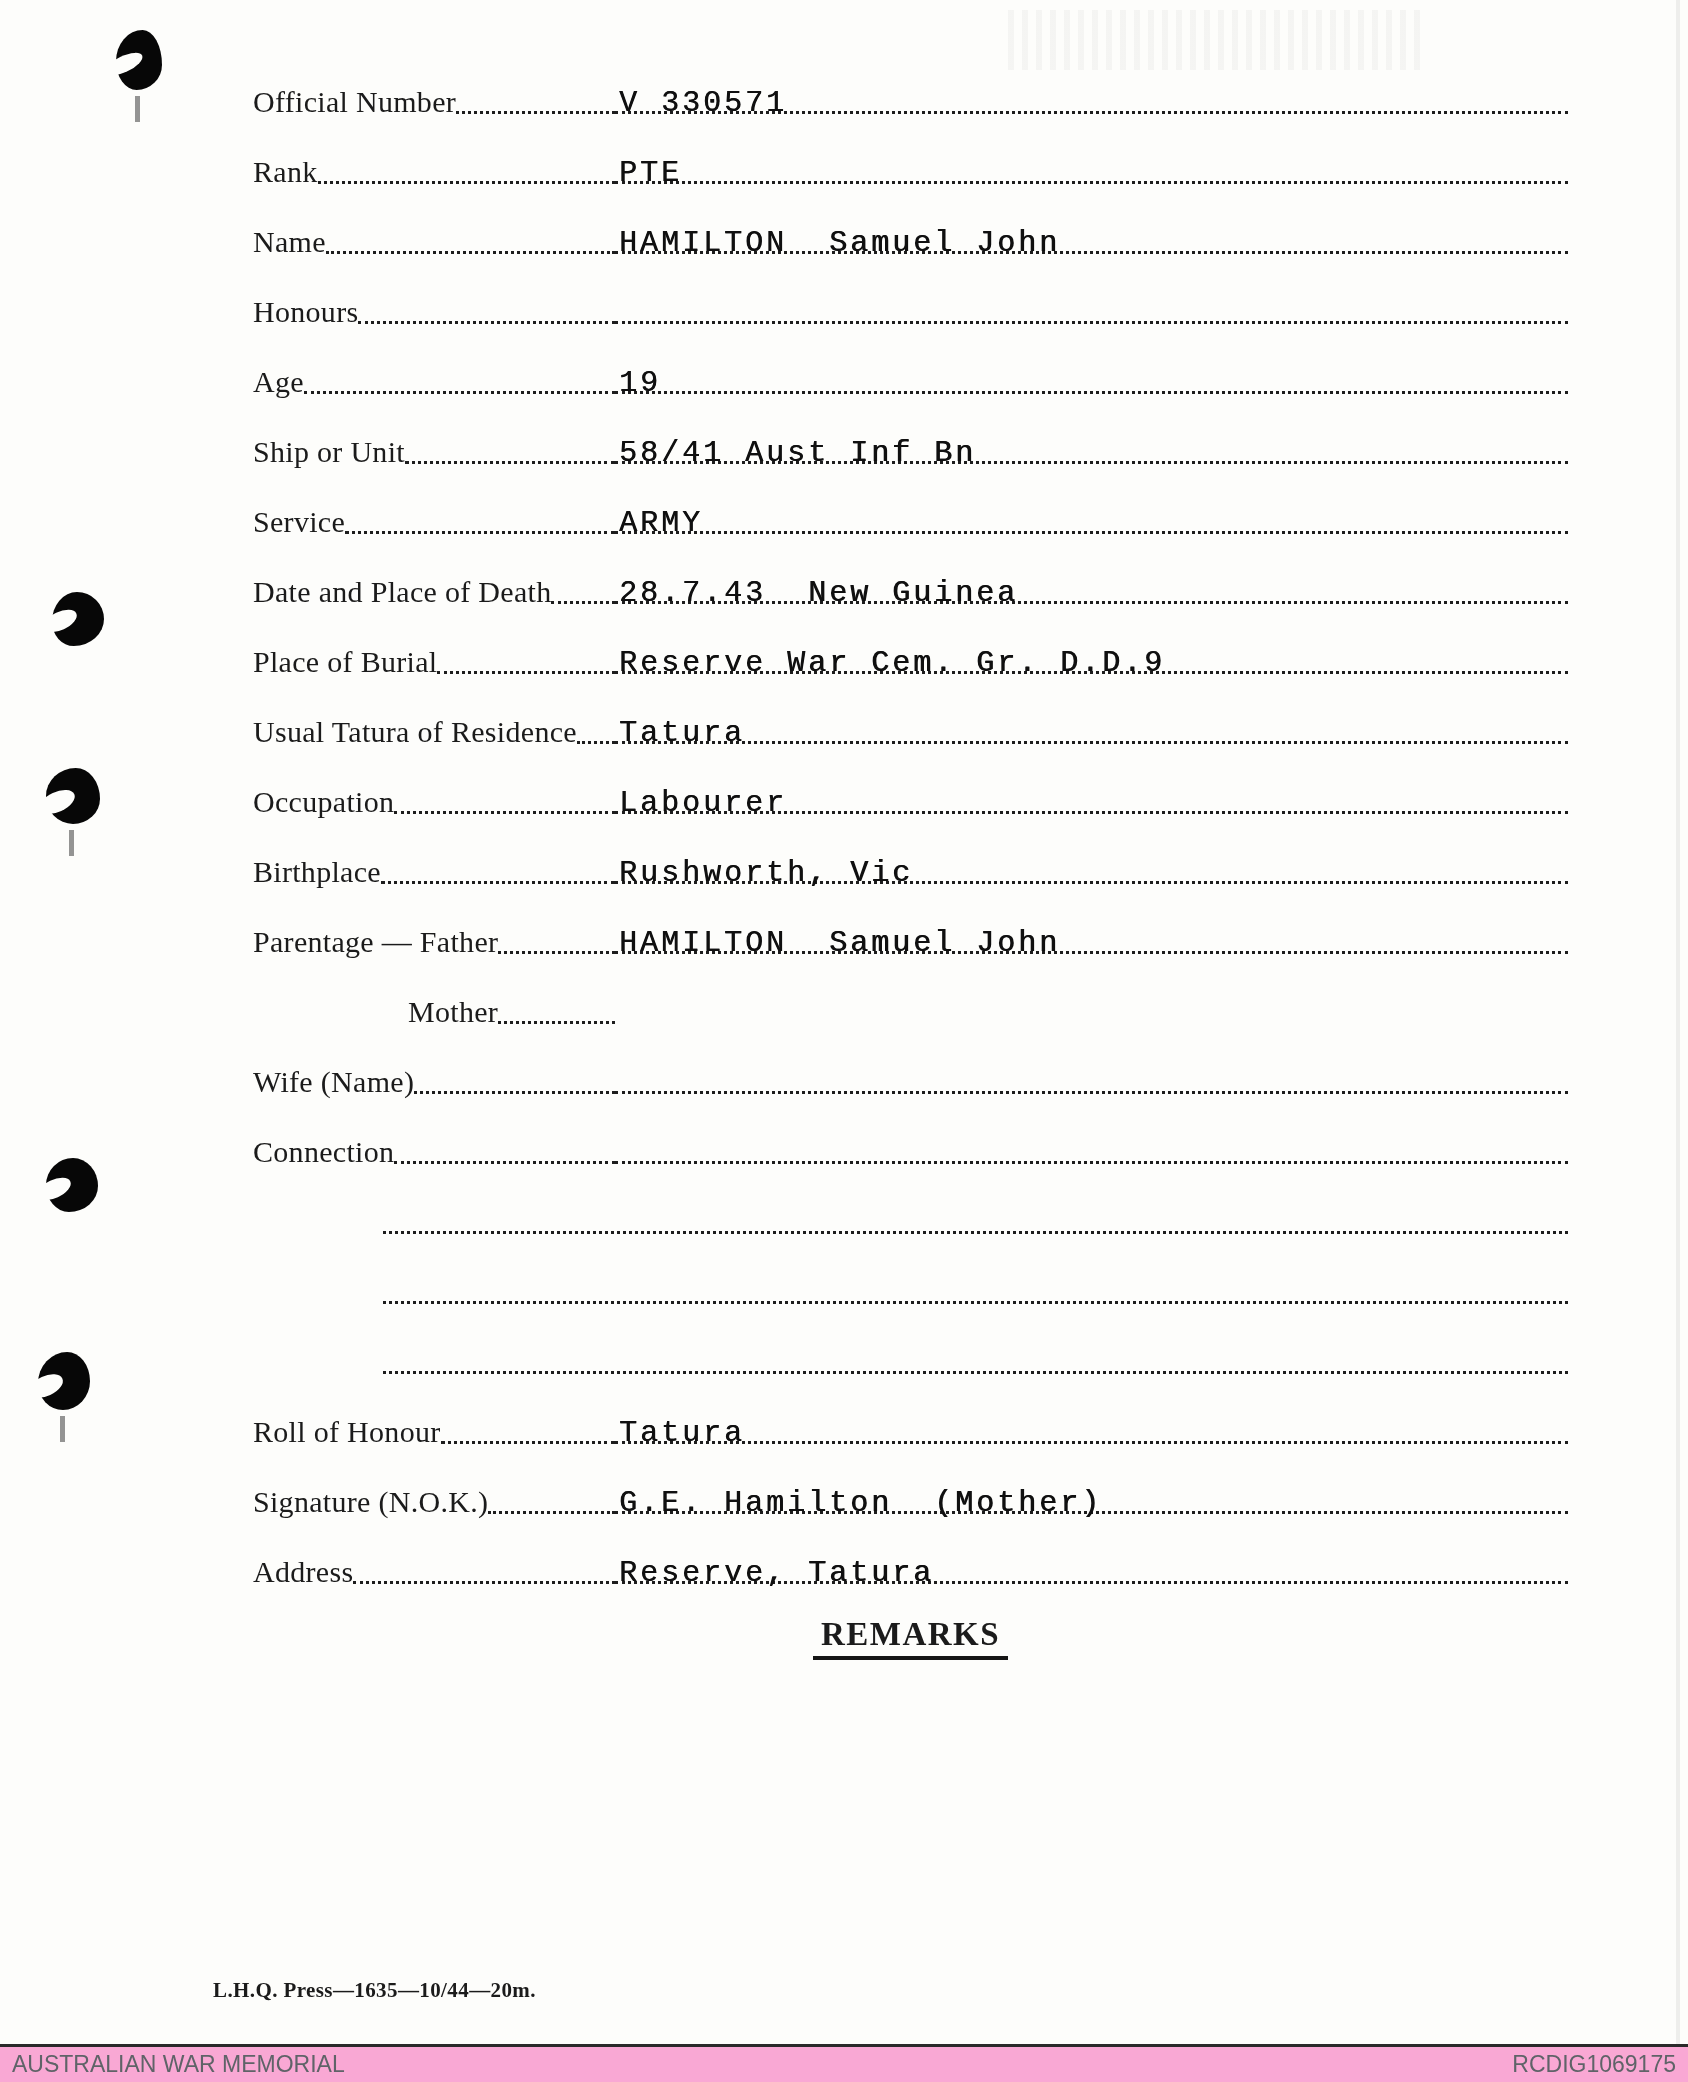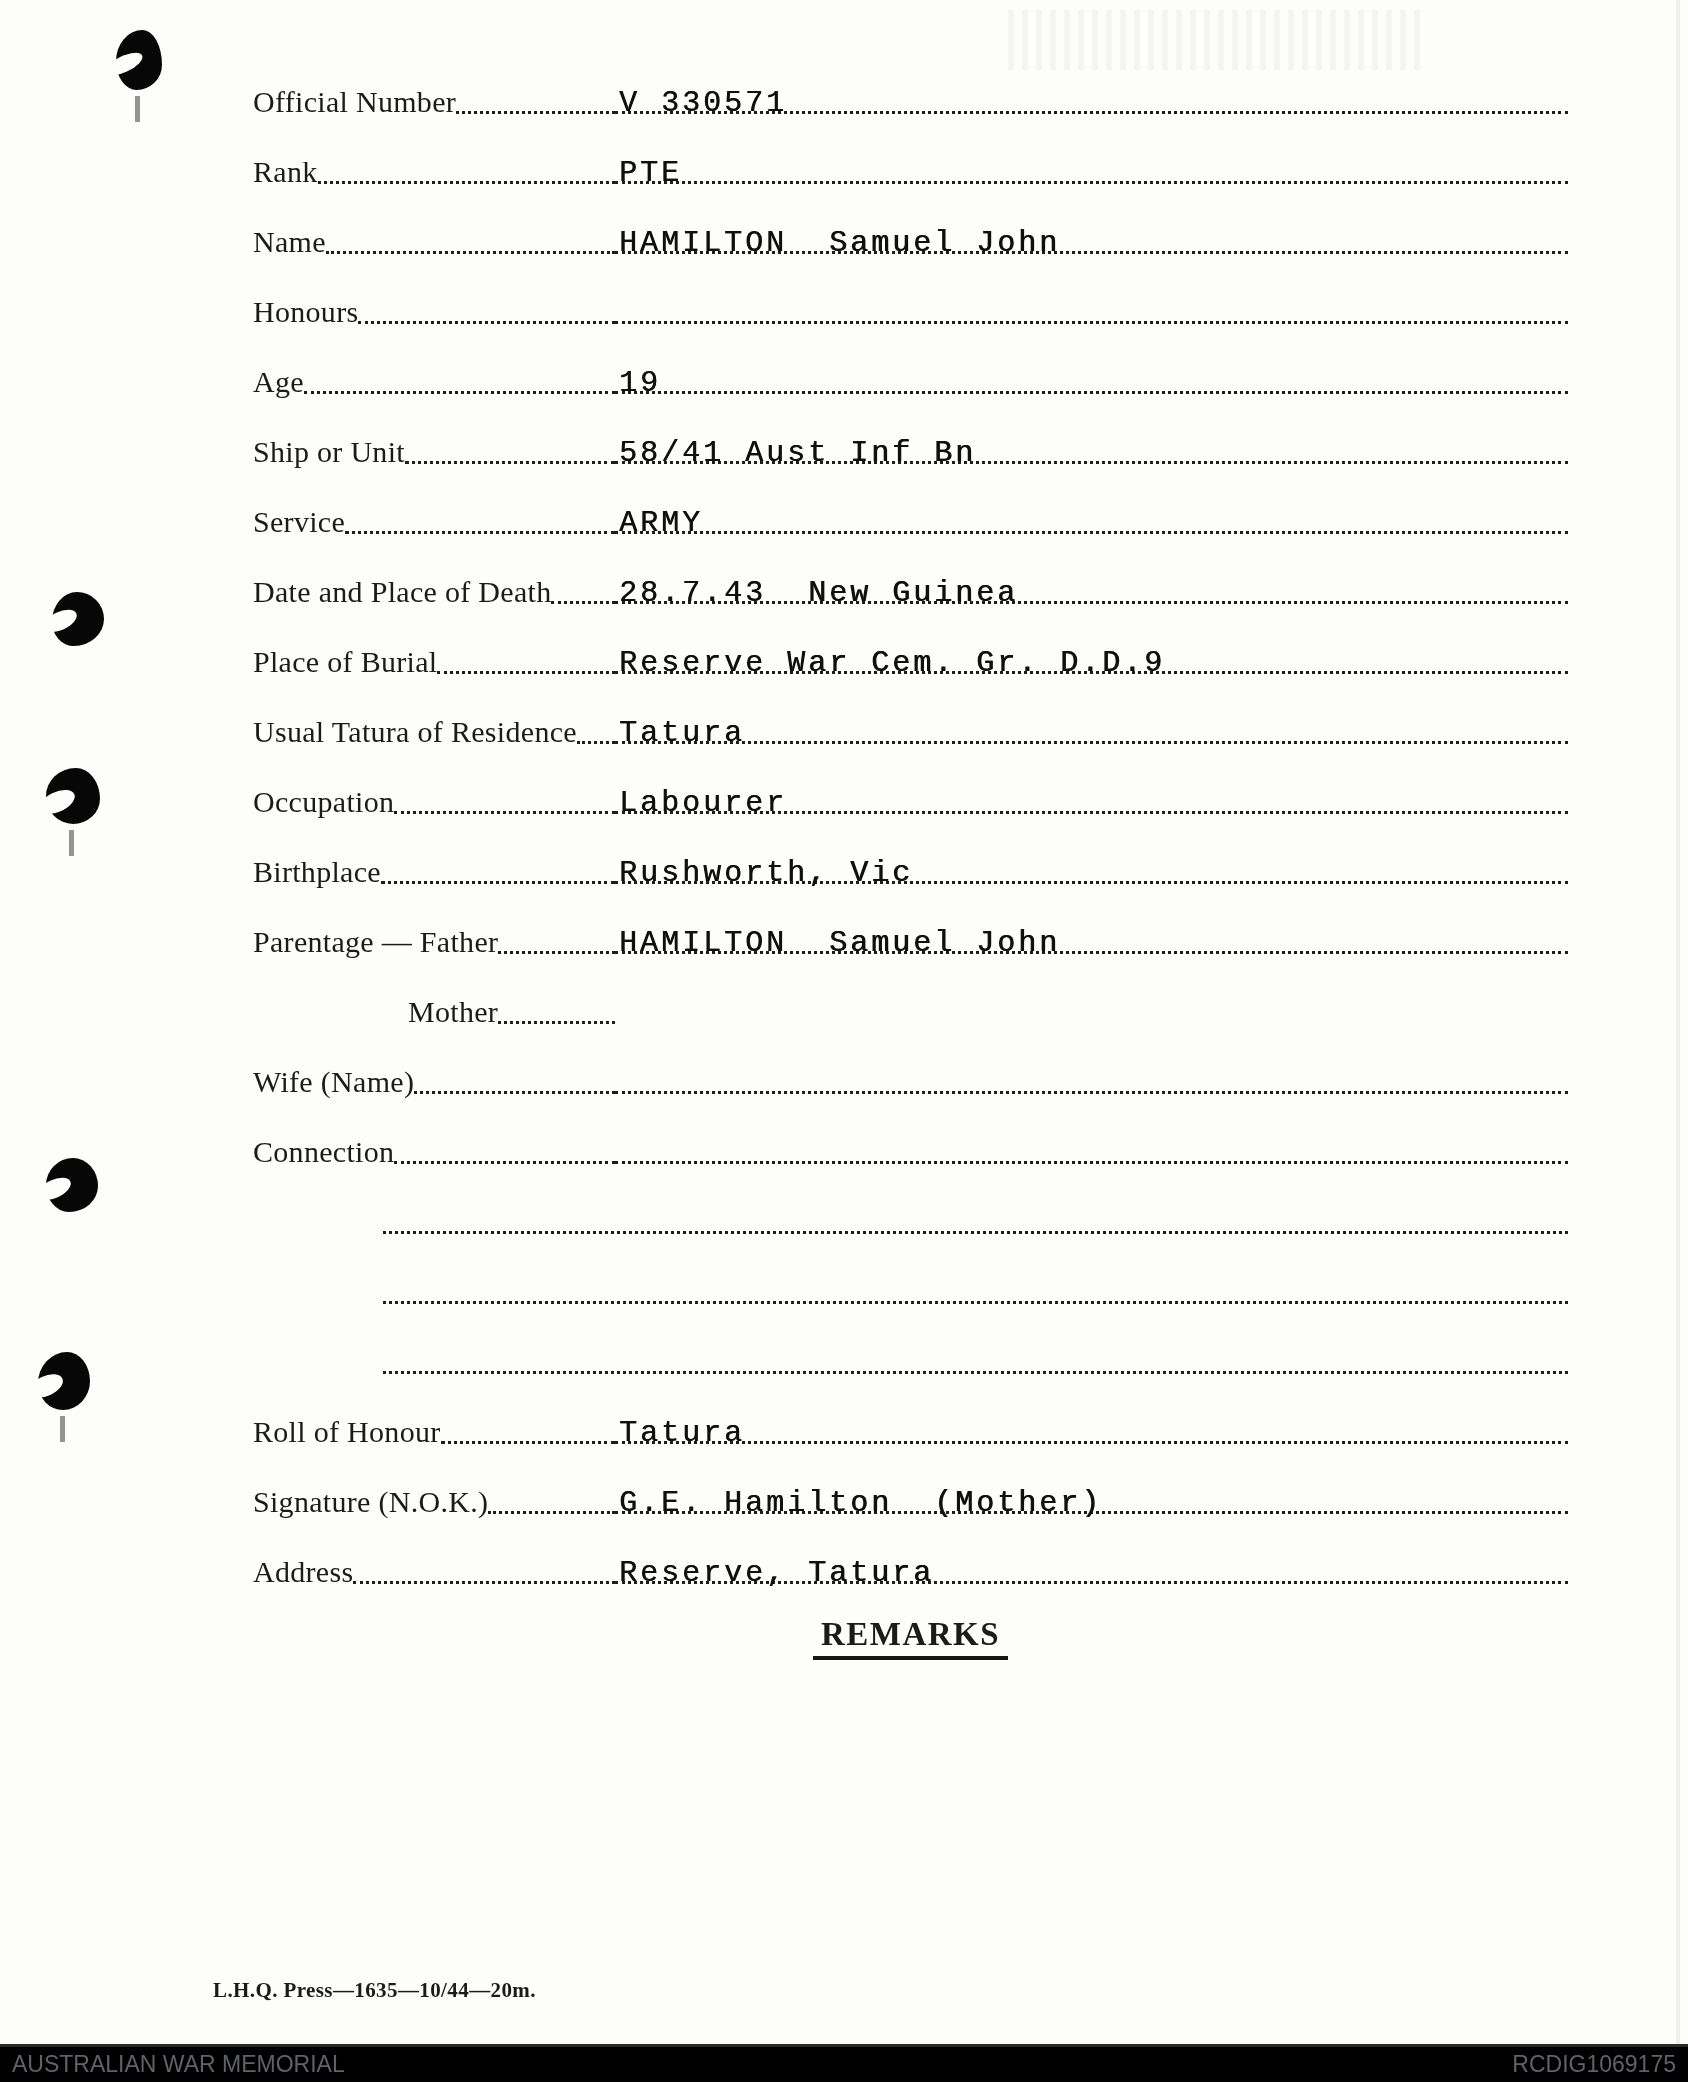--- a/index.html
+++ b/index.html
@@ -72,21 +72,21 @@
     font-size: 21px;
     font-weight: bold;
     letter-spacing: 0.4px;
   }
 
   
   .footer {
     position: absolute;
     left: 0; right: 0; bottom: 0;
     height: 38px;
-    background: #000000;
+    background: #f9a8d4;
     border-top: 3px solid #2a2a2a;
     display: flex;
     justify-content: space-between;
     align-items: center;
     padding: 0 12px;
     font-family: "Liberation Sans", sans-serif;
     font-size: 23px;
     color: #5f6368;
   }
 

